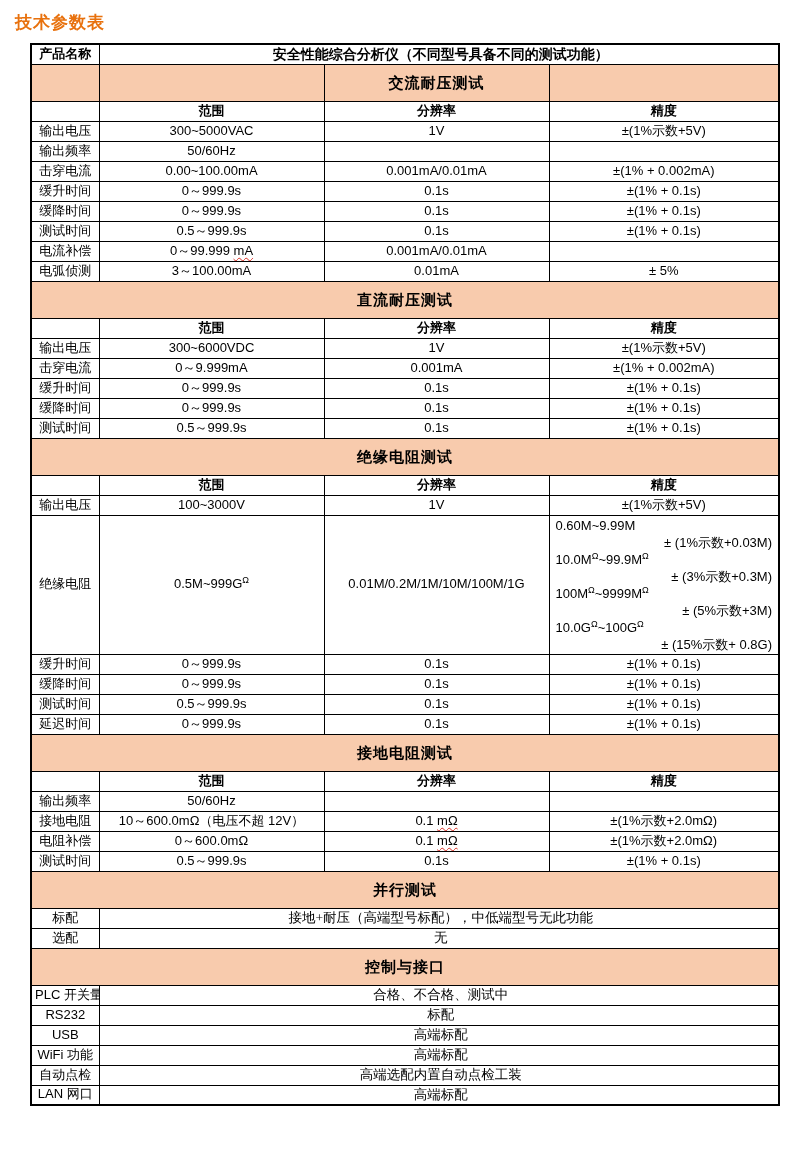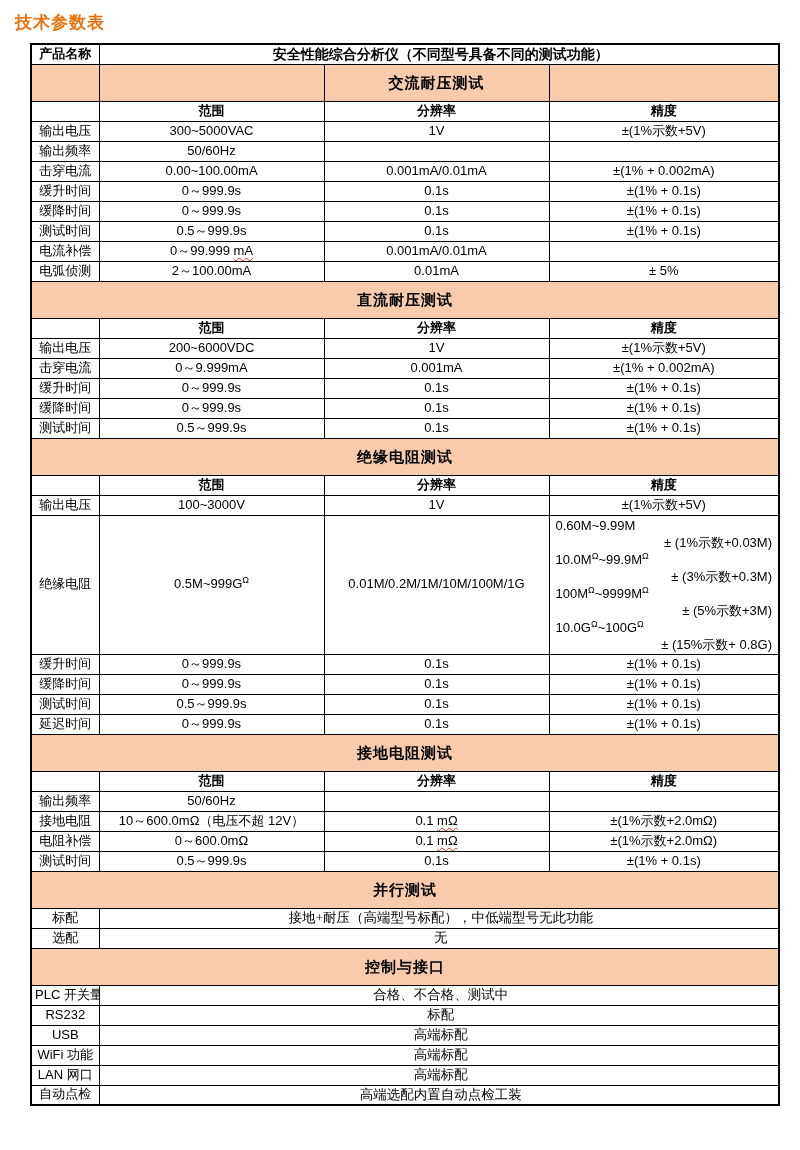--- a/index.html
+++ b/index.html
@@ -121,36 +121,36 @@
           <td class="">±(1% + 0.1s)</td>
         </tr>
         <tr class="r">
           <td class="lbl">电流补偿</td>
           <td class="">0～99.999 <span class="sq">mA</span></td>
           <td class="">0.001mA/0.01mA</td>
           <td class=""></td>
         </tr>
         <tr class="r">
           <td class="lbl">电弧侦测</td>
-          <td class="">2～100.00mA</td>
+          <td class="">3～100.00mA</td>
           <td class="">0.01mA</td>
           <td class="">± 5%</td>
         </tr>
         <tr class="sec">
           <td class="sec-t" colspan="4">直流耐压测试</td>
         </tr>
         <tr class="r">
           <td class="lbl"></td>
           <td class="b">范围</td>
           <td class="b">分辨率</td>
           <td class="b">精度</td>
         </tr>
         <tr class="r">
           <td class="lbl">输出电压</td>
-          <td class="">200~6000VDC</td>
+          <td class="">300~6000VDC</td>
           <td class="">1V</td>
           <td class="">±(1%示数+5V)</td>
         </tr>
         <tr class="r">
           <td class="lbl">击穿电流</td>
           <td class="">0～9.999mA</td>
           <td class="">0.001mA</td>
           <td class="">±(1% + 0.002mA)</td>
         </tr>
         <tr class="r">
@@ -282,22 +282,22 @@
         </tr>
         <tr class="r">
           <td class="lbl">USB</td>
           <td class="wval serif" colspan="3">高端标配</td>
         </tr>
         <tr class="r">
           <td class="lbl">WiFi 功能</td>
           <td class="wval serif" colspan="3">高端标配</td>
         </tr>
         <tr class="r">
+          <td class="lbl">自动点检</td>
+          <td class="wval serif" colspan="3">高端选配内置自动点检工装</td>
+        </tr>
+        <tr class="r">
           <td class="lbl">LAN 网口</td>
           <td class="wval serif" colspan="3">高端标配</td>
-        </tr>
-        <tr class="r">
-          <td class="lbl">自动点检</td>
-          <td class="wval serif" colspan="3">高端选配内置自动点检工装</td>
         </tr>
       </tbody>
   </table>
 </div>
 
 </body></html>

